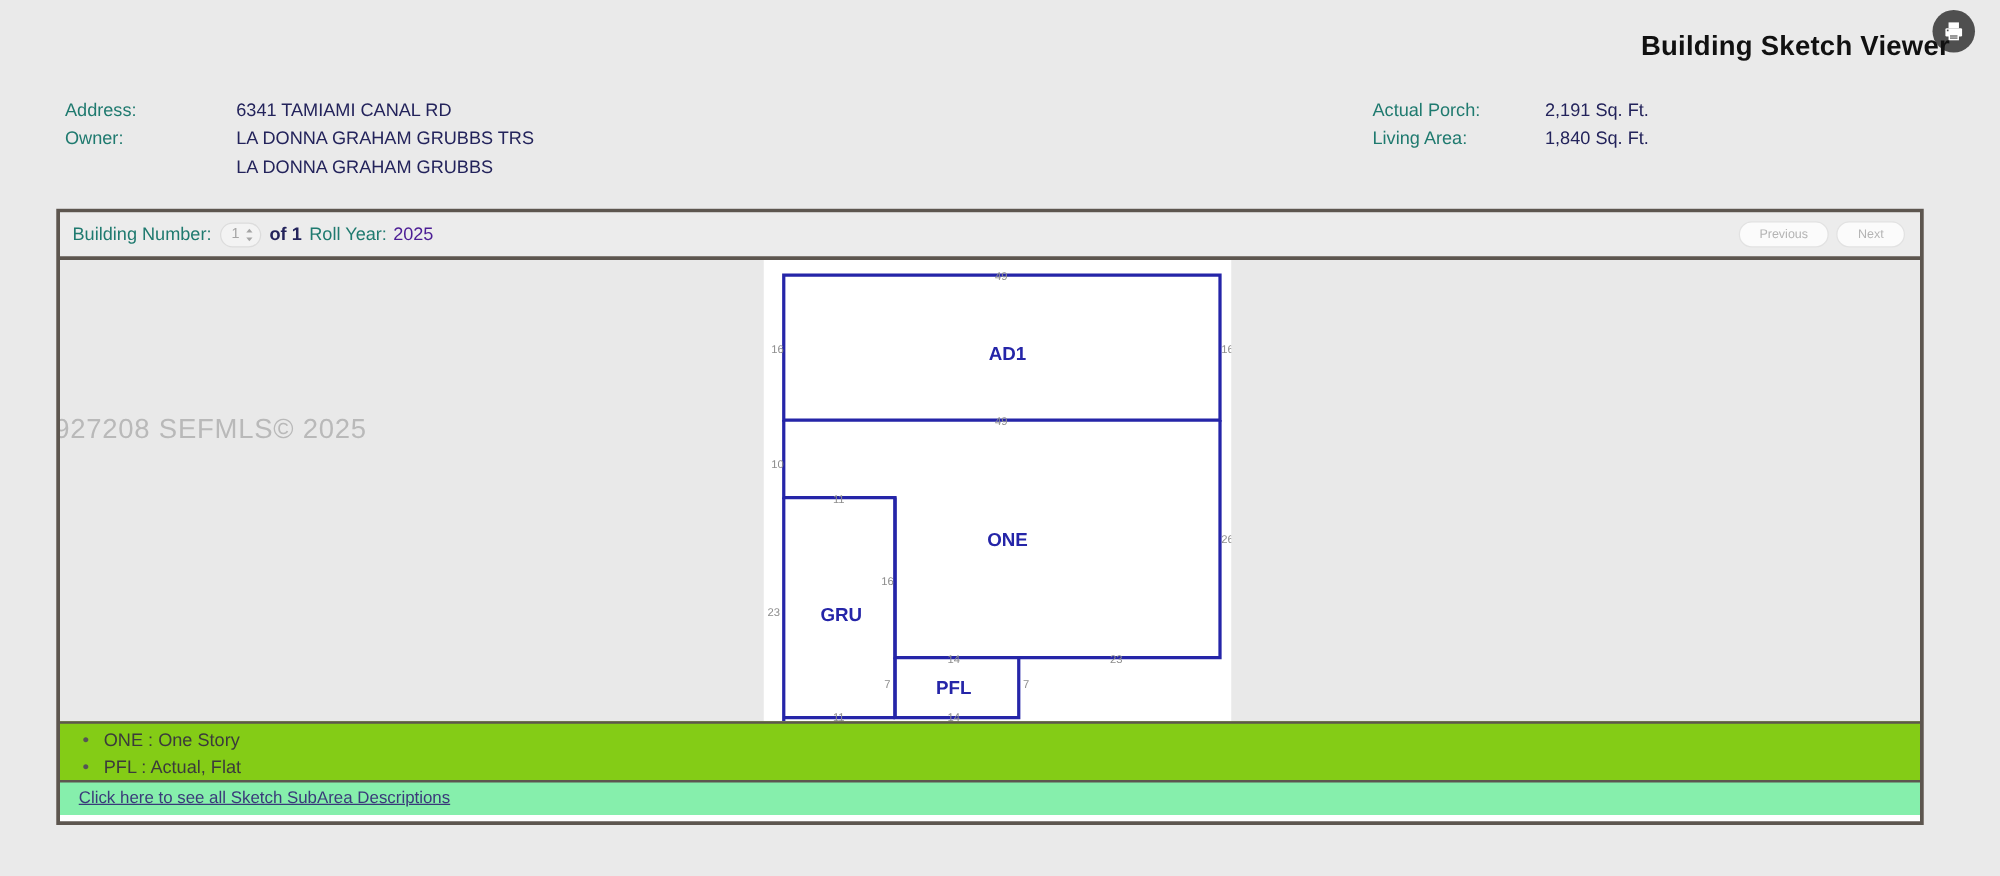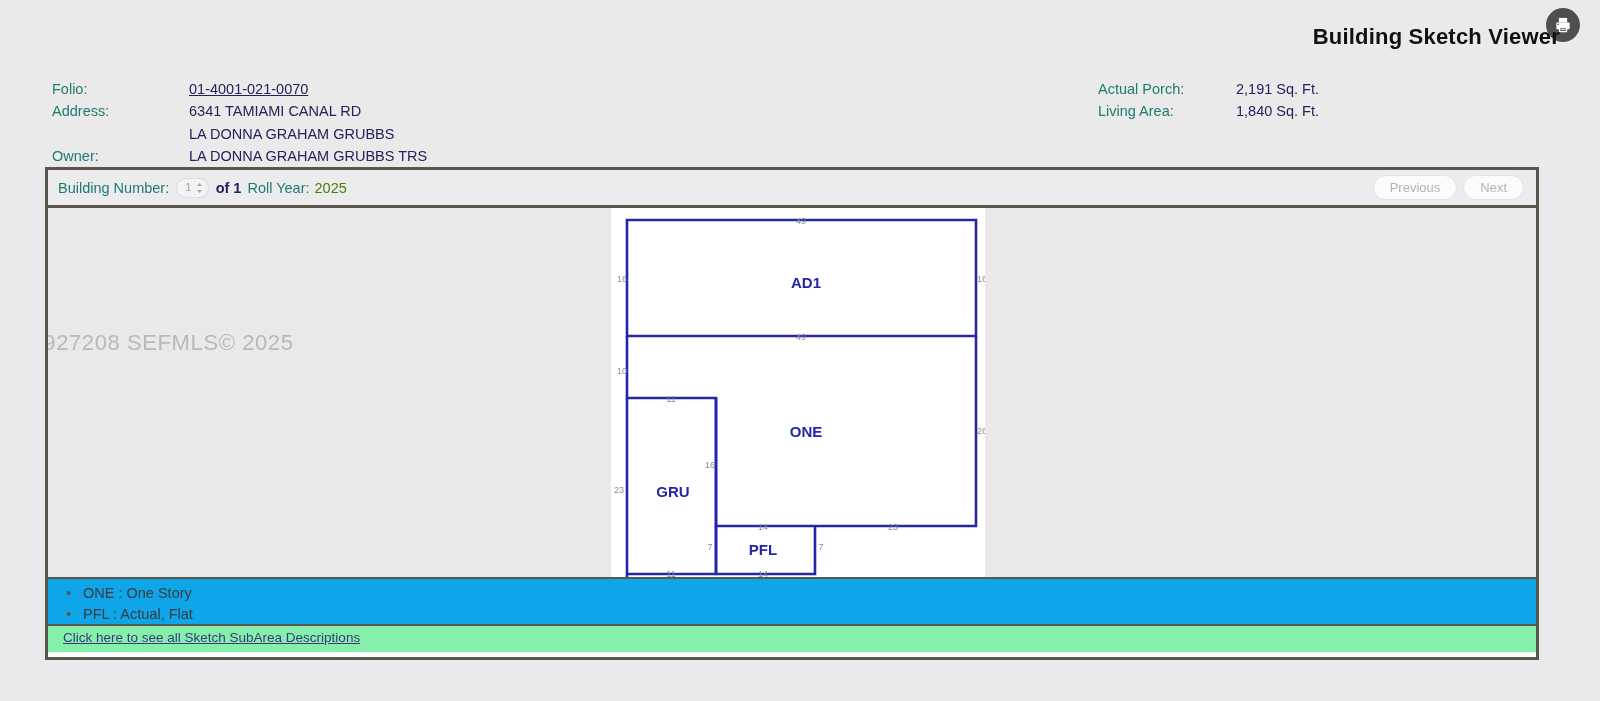--- a/index.html
+++ b/index.html
@@ -131,30 +131,30 @@
   }
   #bldg-of {
     color: #23235b;
     font-weight: bold;
     margin: 0 6px 0 7px;
   }
   #rollyear-label {
     color: #1f7a6f;
     margin-right: 5px;
   }
-  #rollyear-value { color: #4d7c0f; }
+  #rollyear-value { color: #4c1d95; }
   #nav-buttons {
     margin-left: auto;
     display: flex;
     gap: 6px;
     padding-right: 2px;
   }
   .nav-btn {
     font-family: "Liberation Sans", sans-serif;
-    font-size: 13px;
+    font-size: 10px;
     color: #b4b4b4;
     background: #fbfbfb;
     border: 1px solid #e2e2e2;
     border-radius: 14px;
     padding: 4px 16px;
     cursor: default;
   }
 
   
   #sketch-area {
@@ -181,21 +181,21 @@
     width: 374px;
     height: 369px;
     background: #ffffff;
   }
   #sketch-canvas svg { display: block; }
 
   
   #legend {
     position: relative;
     height: 47px;
-    background: #0ea5e9;
+    background: #84cc16;
     border-top: 2px solid #5d564f;
     box-sizing: border-box;
   }
   .legend-col {
     position: absolute;
     top: 4px;
     font-size: 14.5px;
     color: #3b3b3b;
     line-height: 21px;
   }
@@ -252,34 +252,30 @@
       <rect x="8.4" y="18" width="7.2" height="1.1" fill="#4f4f4f"></rect>
       <rect x="5.4" y="10.4" width="1.6" height="1.6" fill="#4f4f4f"></rect>
     </svg>
   </span>
 </button>
 
 <div id="page-title">Building Sketch Viewer</div>
 
 <div id="info-left">
   <div class="info-row">
-    <span class="info-label">Folio:</span>
-    <span class="info-value"><a href="#">01-4001-021-0070</a></span>
-  </div>
-  <div class="info-row">
     <span class="info-label">Address:</span>
     <span class="info-value">6341 TAMIAMI CANAL RD</span>
   </div>
   <div class="info-row">
+    <span class="info-label">Owner:</span>
+    <span class="info-value">LA DONNA GRAHAM GRUBBS TRS</span>
+  </div>
+  <div class="info-row">
     <span class="info-label"></span>
     <span class="info-value">LA DONNA GRAHAM GRUBBS</span>
-  </div>
-  <div class="info-row">
-    <span class="info-label">Owner:</span>
-    <span class="info-value">LA DONNA GRAHAM GRUBBS TRS</span>
   </div>
 </div>
 
 <div id="info-right">
   <div class="info-row">
     <span class="info-label">Actual Porch:</span>
     <span class="info-value">2,191 Sq. Ft.</span>
   </div>
   <div class="info-row">
     <span class="info-label">Living Area:</span>

